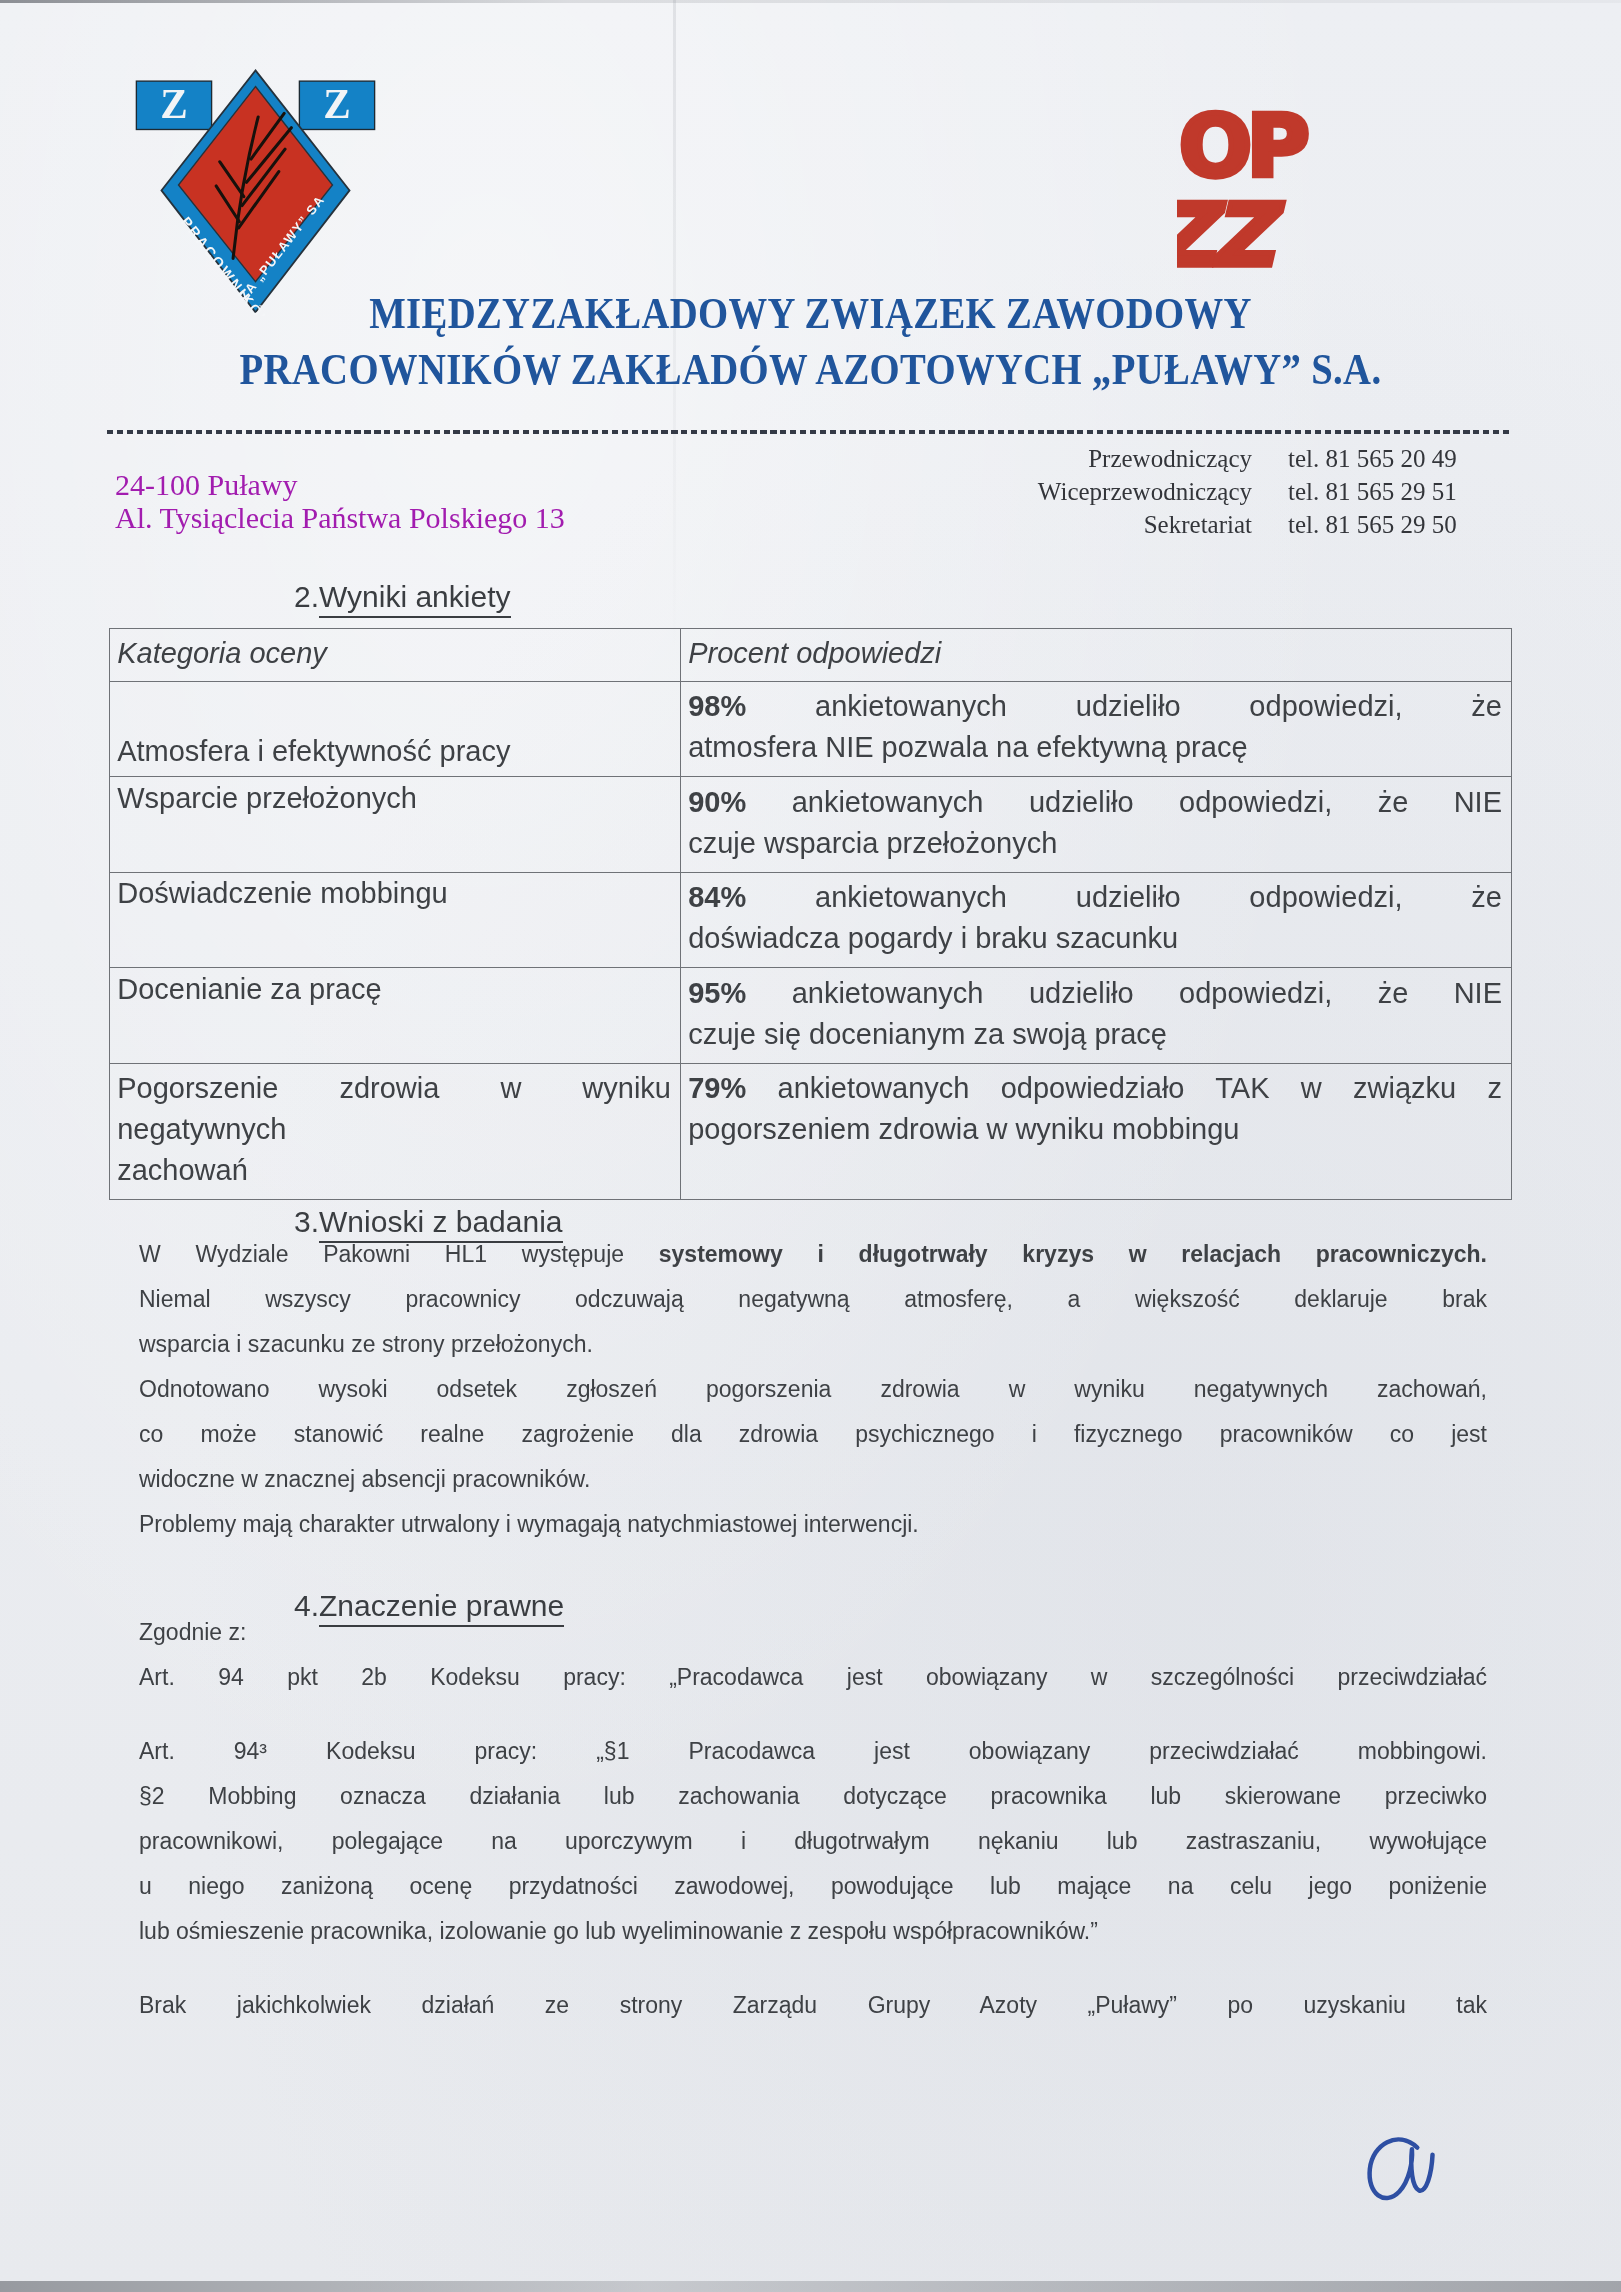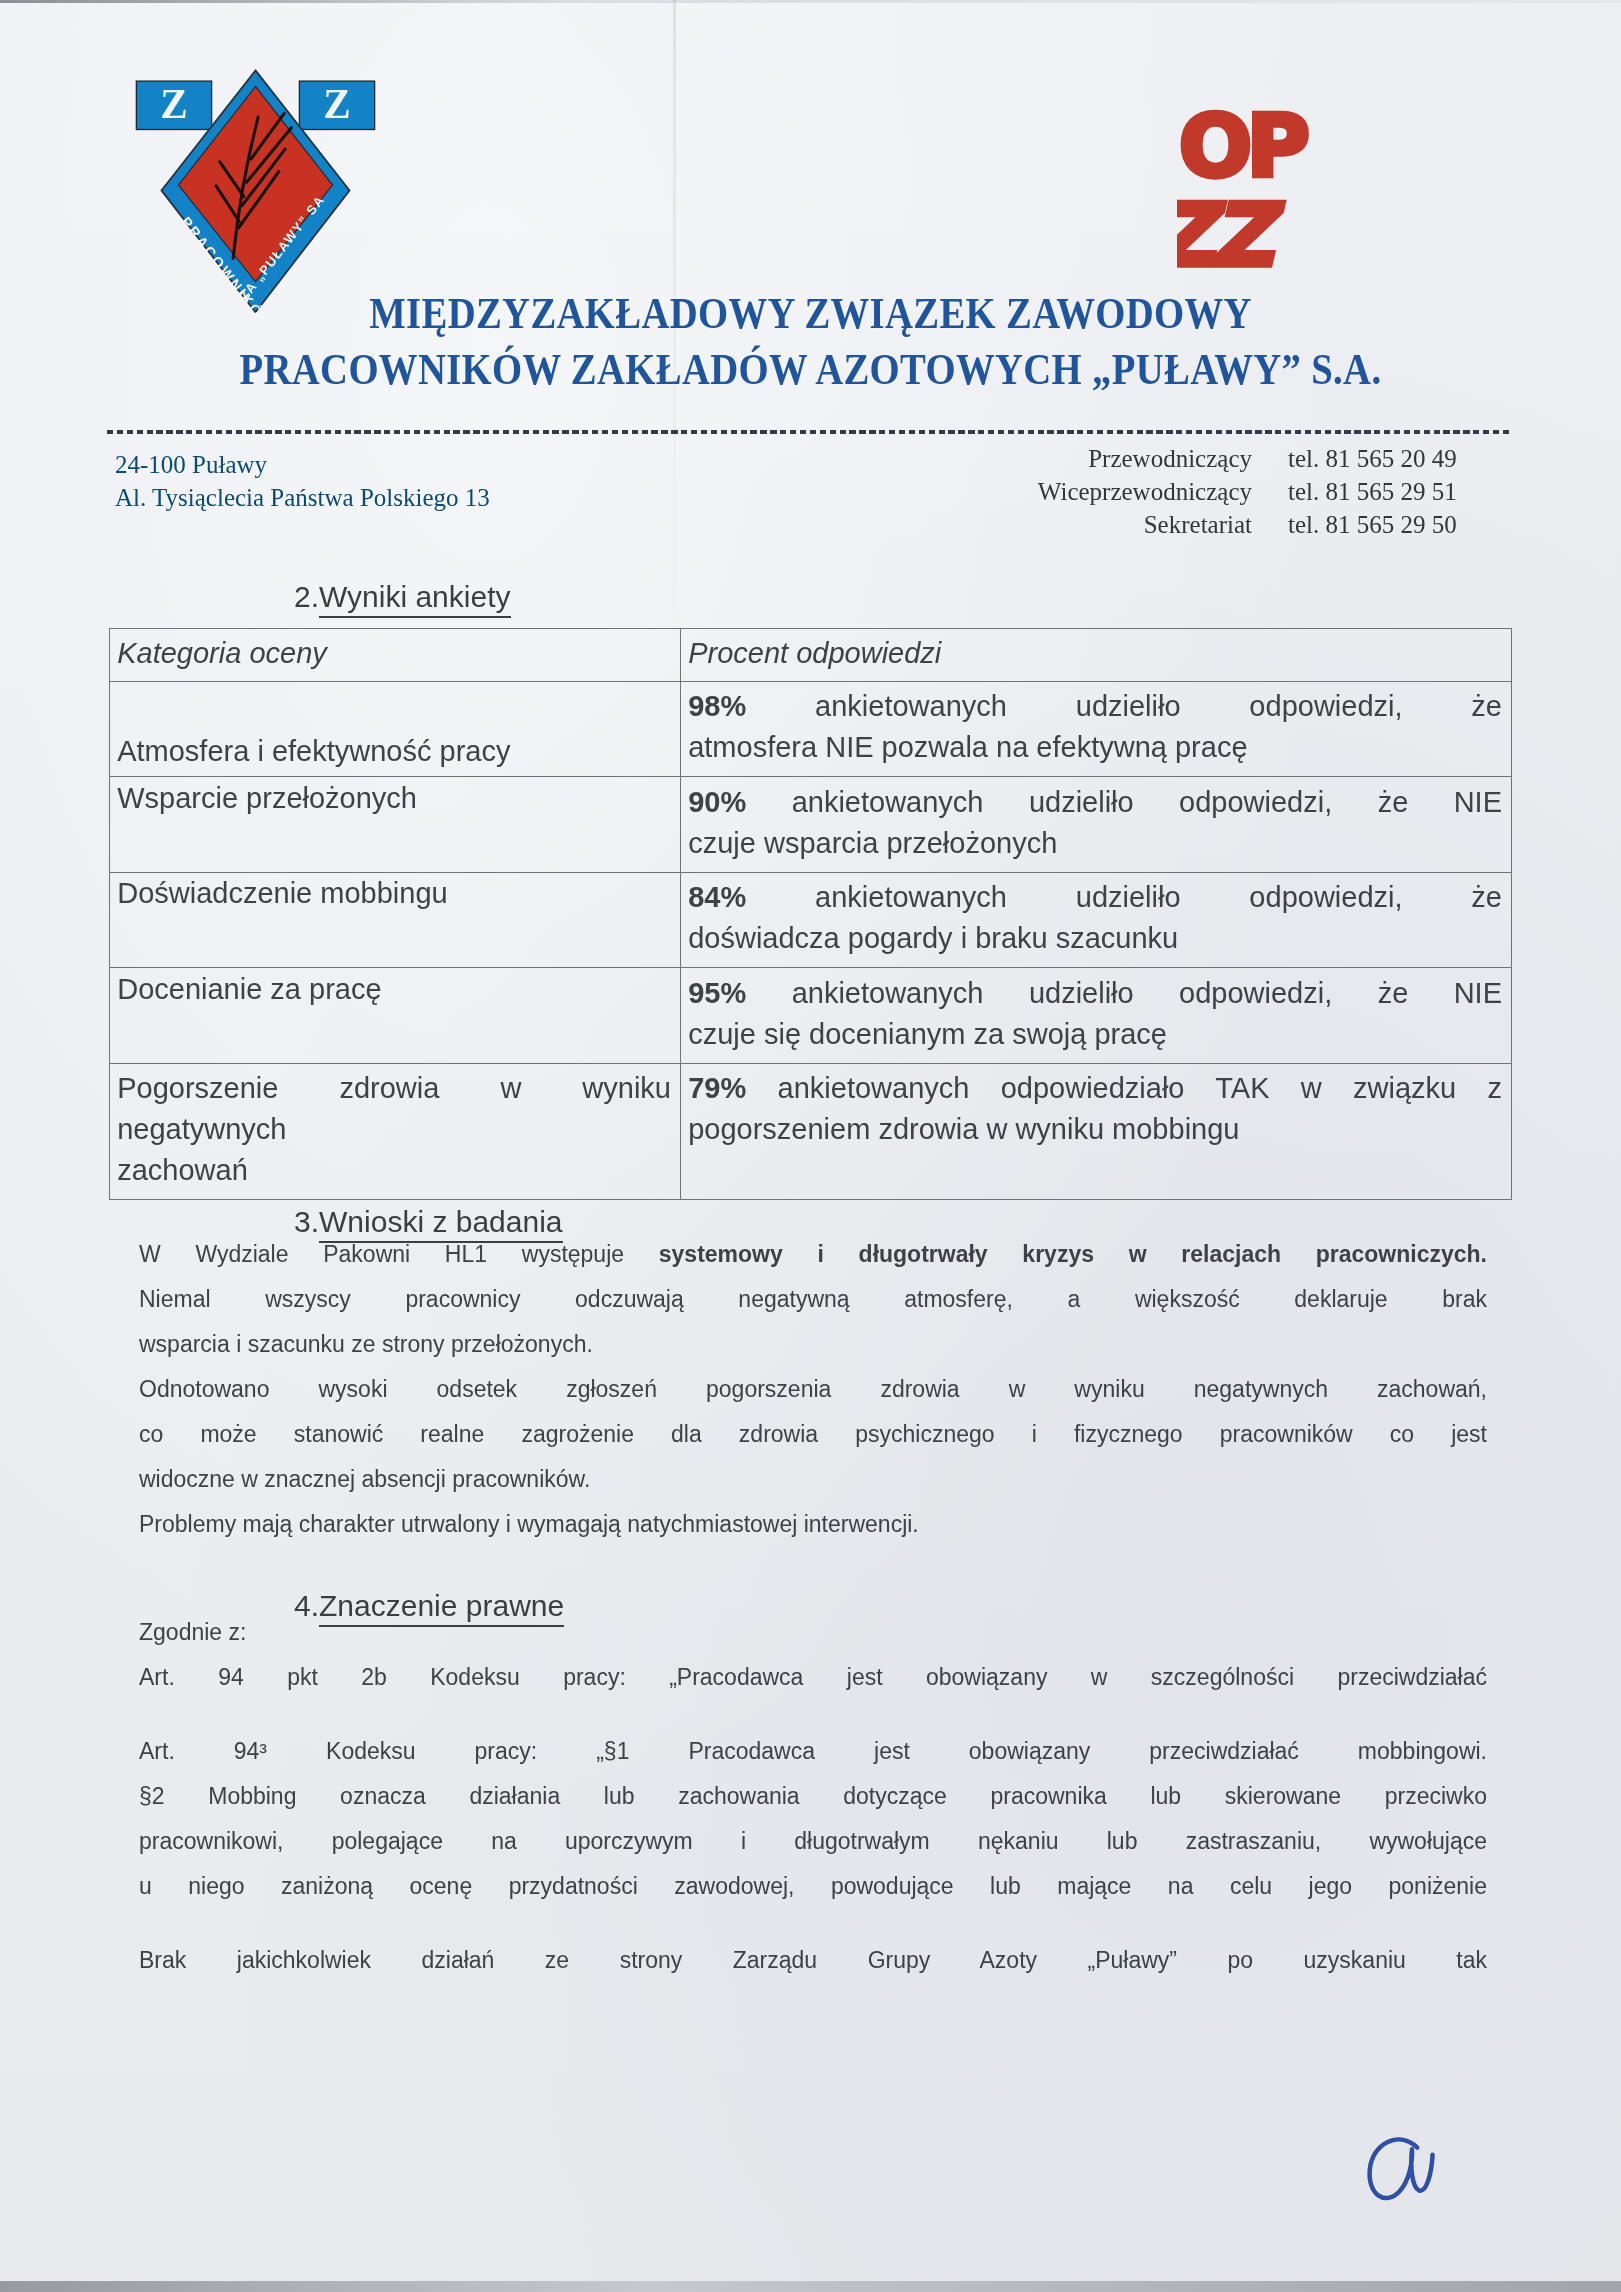--- a/index.html
+++ b/index.html
@@ -23,22 +23,22 @@
 
   
   .logo-left{left:131px;top:63px;width:249px;height:253px;}
   .logo-right{left:1177px;top:97px;width:167px;height:179px;}
   .title{left:0;right:0;top:285px;text-align:center;
     font-family:"Liberation Serif","DejaVu Serif",serif;font-weight:bold;
     font-size:45px;line-height:56px;color:#20559c;letter-spacing:0.4px;
     transform:scaleX(.86);transform-origin:50% 0;}
   .rule{left:107px;width:1404px;top:430px;height:3.6px;
     background:repeating-linear-gradient(90deg,#343a46 0 6.3px,rgba(0,0,0,0) 6.3px 9.9px);}
-  .address{left:115px;top:448px;font-family:"Liberation Serif","DejaVu Serif",serif;
-    font-size:25px;line-height:33px;color:#0c4a6e;}
+  .address{left:115px;top:468px;font-family:"Liberation Serif","DejaVu Serif",serif;
+    font-size:30px;line-height:33px;color:#a21caf;}
   .contacts{right:102px;top:442px;font-family:"Liberation Serif","DejaVu Serif",serif;
     font-size:25px;line-height:33px;color:#33353a;}
   .contact-row{display:flex;justify-content:flex-end;}
   .contact-role{display:inline-block;text-align:right;}
   .contact-phone{display:inline-block;width:231px;margin-left:36px;text-align:left;}
 
   
   .sec-heading{font-size:30px;color:#3a3d41;font-weight:normal;margin:16px;}
   .sec-heading .hl{border-bottom:2.7px solid #3a3d41;padding-bottom:2.7px;}
   .h2pos{left:278px;top:564px;}
@@ -208,20 +208,21 @@
   <div>Zgodnie z:</div>
   <div>
       <div class="jline">Art. 94 pkt 2b Kodeksu pracy: „Pracodawca jest obowiązany w szczególności przeciwdziałać</div>
     </div>
   <div class="gap"></div>
   <div>
       <div class="jline">Art. 94³ Kodeksu pracy: „§1 Pracodawca jest obowiązany przeciwdziałać mobbingowi.</div>
       <div class="jline">§2 Mobbing oznacza działania lub zachowania dotyczące pracownika lub skierowane przeciwko</div>
       <div class="jline">pracownikowi, polegające na uporczywym i długotrwałym nękaniu lub zastraszaniu, wywołujące</div>
       <div class="jline">u niego zaniżoną ocenę przydatności zawodowej, powodujące lub mające na celu jego poniżenie</div>
+      <div class="jline last">lub ośmieszenie pracownika, izolowanie go lub wyeliminowanie z zespołu współpracowników.”</div>
     </div>
   <div class="gap"></div>
   <div>
       <div class="jline">Brak jakichkolwiek działań ze strony Zarządu Grupy Azoty „Puławy”  po uzyskaniu tak</div>
     </div>
 </div>
 
 <svg class="abs signature" viewBox="0 0 126 96">
   <path d="M84,14 C62,-6 34,10 31,38 C28,66 48,80 64,63 C75,51 79,30 78,16 C76,36 78,58 86,62 C94,64 100,44 101,22" fill="none" stroke="#2e4fa3" stroke-width="5" stroke-linecap="round" stroke-linejoin="round"></path>
 </svg>

